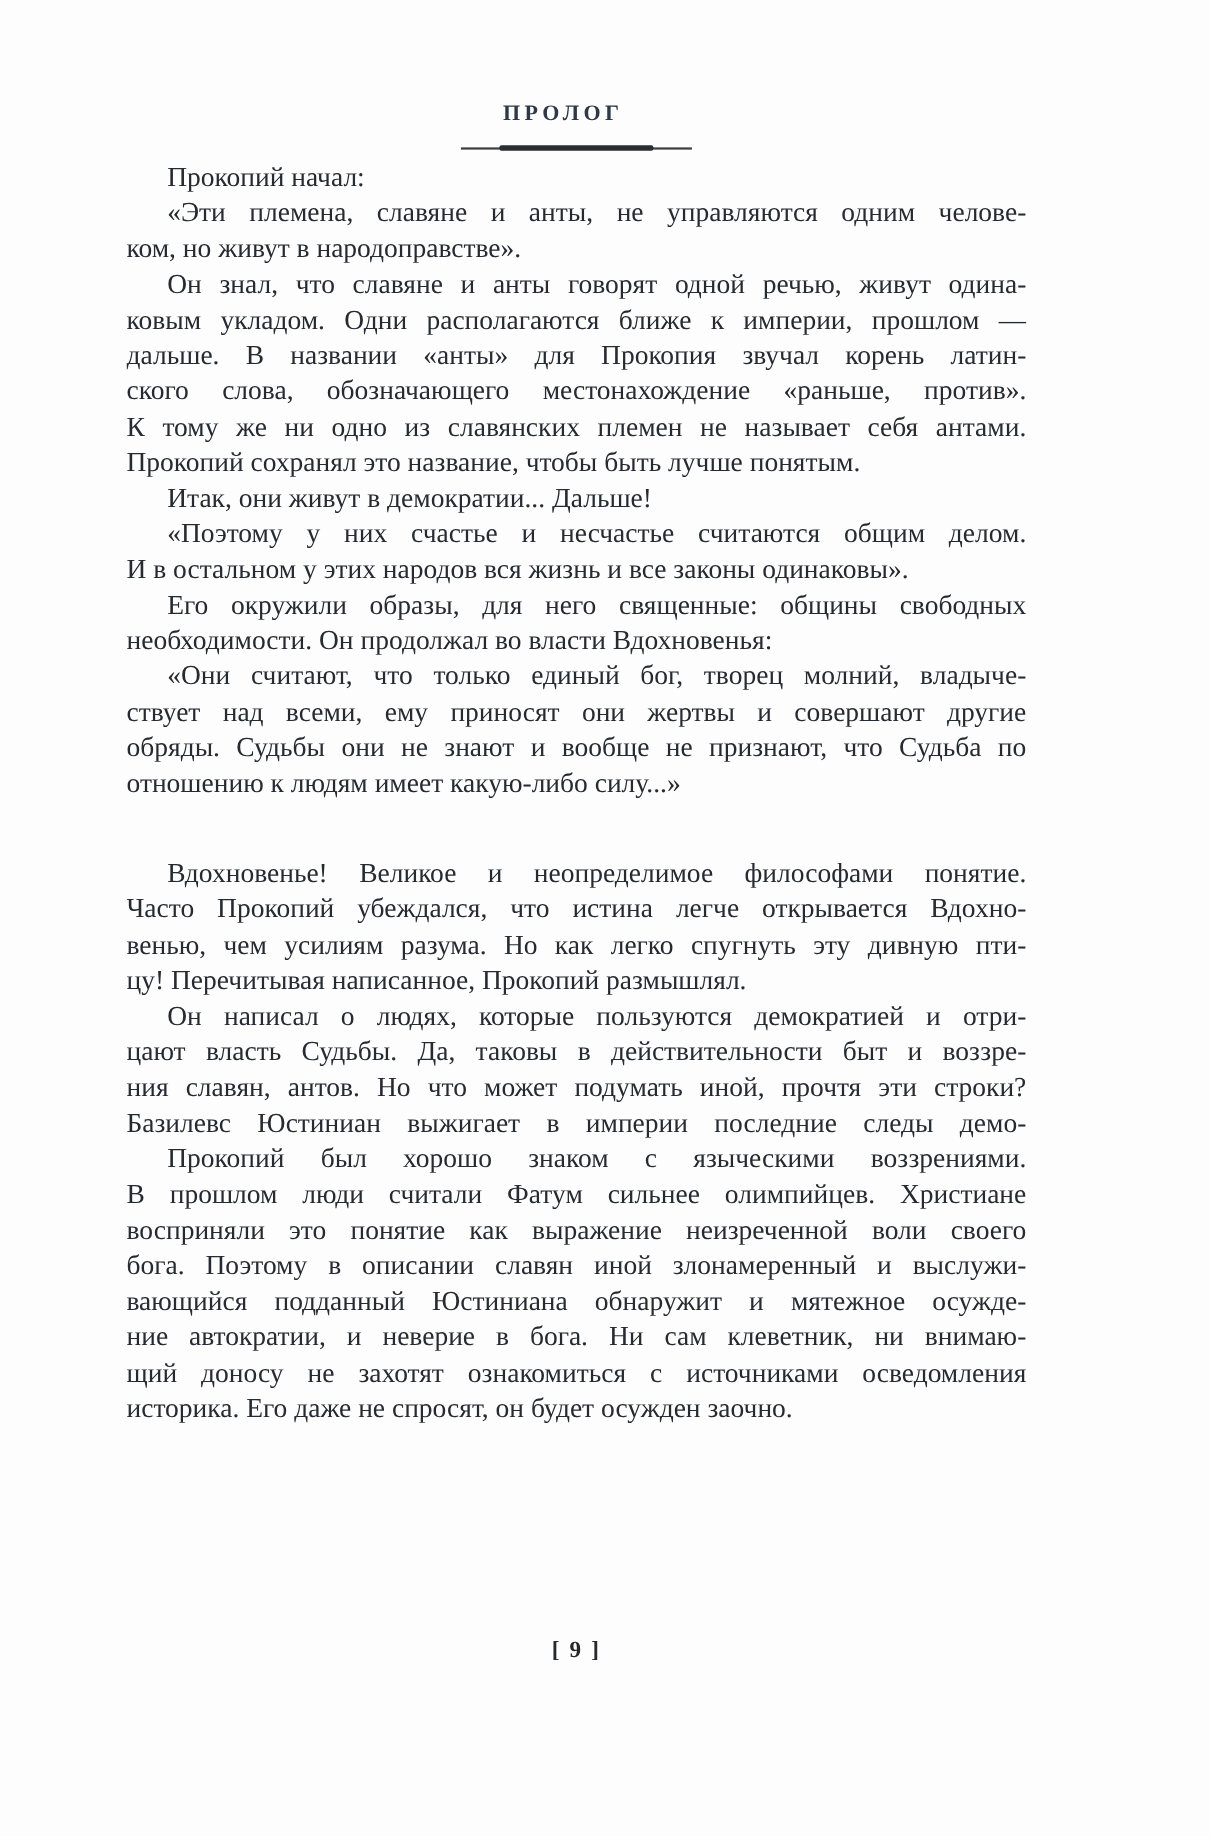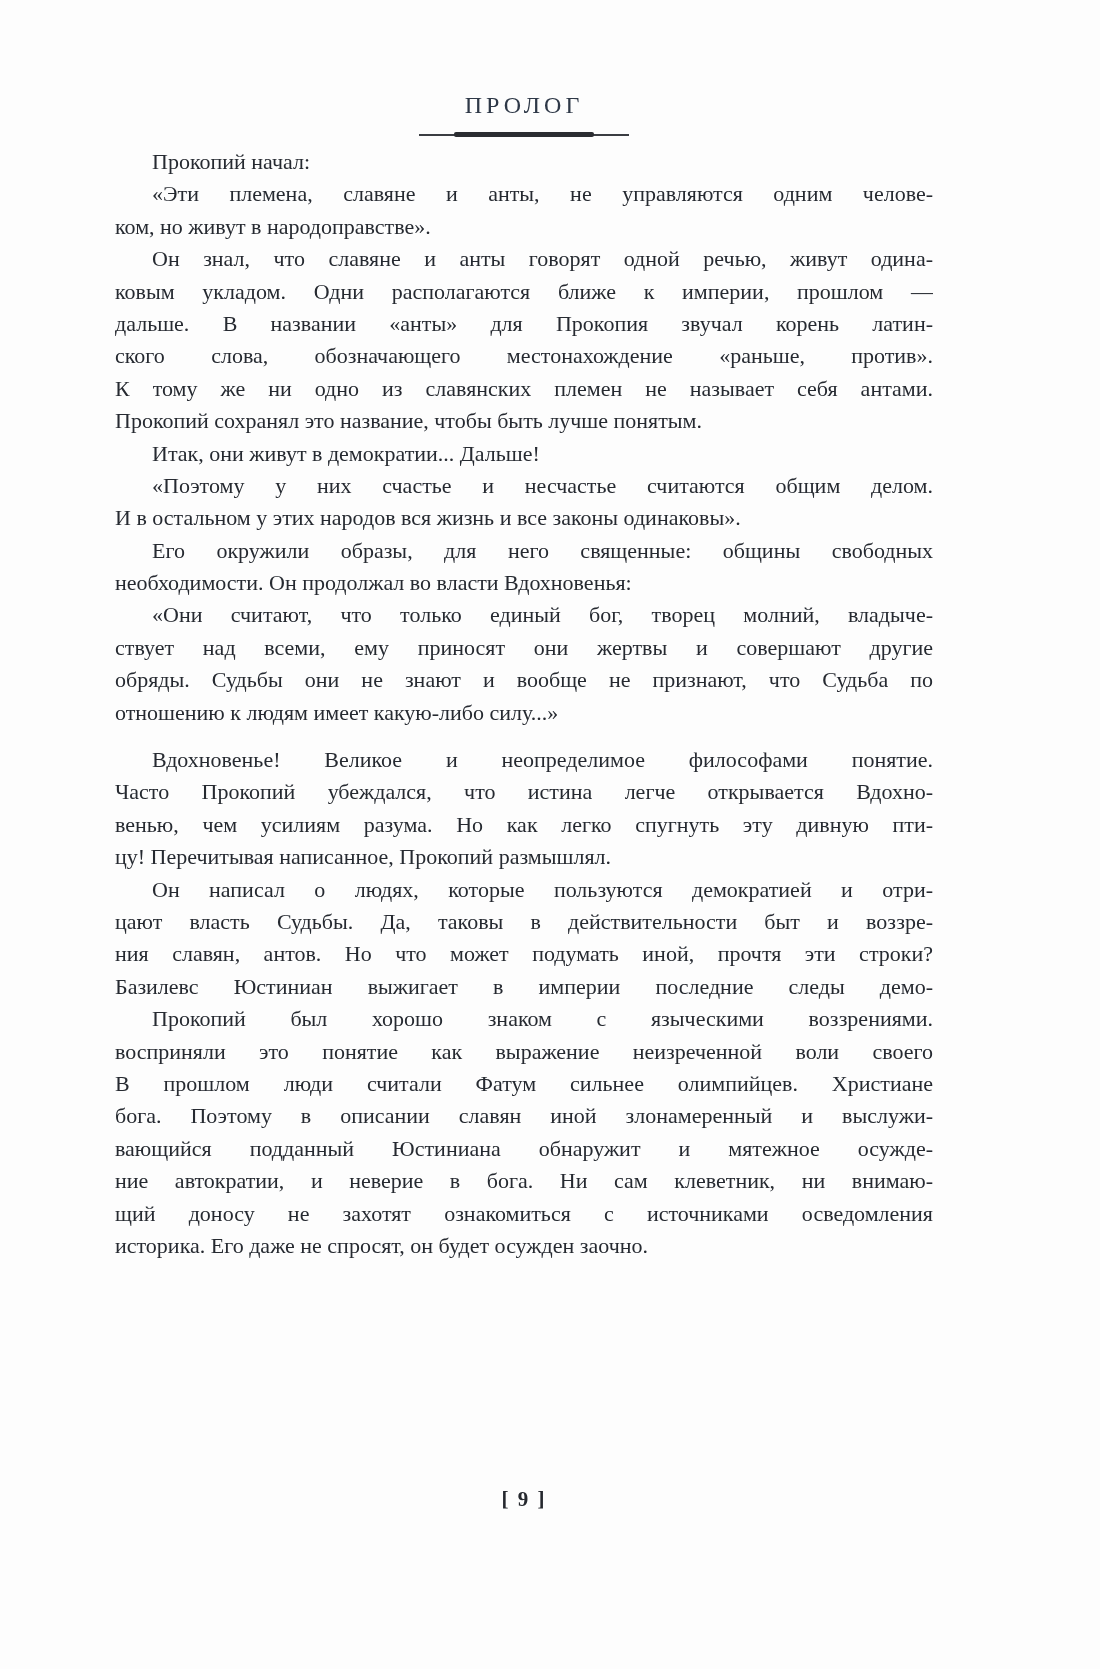--- a/index.html
+++ b/index.html
@@ -9,23 +9,23 @@
     font-family: "Liberation Serif", "DejaVu Serif", serif;
   }
   .page {
     position: relative;
     width: 1100px; height: 1669px;
     background: #fdfdfd;
     overflow: hidden;
   }
   .header-title {
     position: absolute;
-    top: 92px; left: 115px; width: 818px;
+    top: 92px; left: 103px; width: 818px;
     text-align: center;
-    font-size: 24px; font-weight: normal;
+    font-size: 20px; font-weight: bold;
     letter-spacing: 4px;
     color: #2e3847;
   }
   .rule-wrap {
     position: absolute;
     top: 132px; left: 419px; width: 210px; height: 6px;
   }
   .rule-thin {
     position: absolute;
     top: 2px; left: 0; width: 210px; height: 2px;
@@ -33,25 +33,25 @@
   }
   .rule-thick {
     position: absolute;
     top: 0; left: 35px; width: 140px; height: 5px;
     background: #2b2d31;
     border-radius: 2px;
   }
   .body-text {
     position: absolute;
     top: 146px; left: 115px; width: 818px;
-    font-size: 22px;
+    font-size: 25px;
     line-height: 32.4px;
     color: #262a31;
   }
-  .section + .section { margin-top: 15px; }
+  .section + .section { margin-top: 50px; }
   .line {
     text-align: justify;
     text-align-last: justify;
     height: 32.4px;
     overflow: hidden;
     white-space: nowrap;
   }
   .line.final {
     text-align: left;
     text-align-last: left;
@@ -121,22 +121,22 @@
           <div class="line final">цу! Перечитывая написанное, Прокопий размышлял.</div>
         </div>
         <div class="para">
           <div class="line first">Он написал о людях, которые пользуются демократией и отри-</div>
           <div class="line">цают власть Судьбы. Да, таковы в действительности быт и воззре-</div>
           <div class="line">ния славян, антов. Но что может подумать иной, прочтя эти строки?</div>
           <div class="line">Базилевс Юстиниан выжигает в империи последние следы демо-</div>
         </div>
         <div class="para">
           <div class="line first">Прокопий был хорошо знаком с языческими воззрениями.</div>
+          <div class="line">В прошлом люди считали Фатум сильнее олимпийцев. Христиане</div>
           <div class="line">восприняли это понятие как выражение неизреченной воли своего</div>
-          <div class="line">В прошлом люди считали Фатум сильнее олимпийцев. Христиане</div>
           <div class="line">бога. Поэтому в описании славян иной злонамеренный и выслужи-</div>
           <div class="line">вающийся подданный Юстиниана обнаружит и мятежное осужде-</div>
           <div class="line">ние автократии, и неверие в бога. Ни сам клеветник, ни внимаю-</div>
           <div class="line">щий доносу не захотят ознакомиться с источниками осведомления</div>
           <div class="line final">историка. Его даже не спросят, он будет осужден заочно.</div>
         </div>
       </div>
     </div>
 
   <div class="page-number">[ 9 ]</div>

